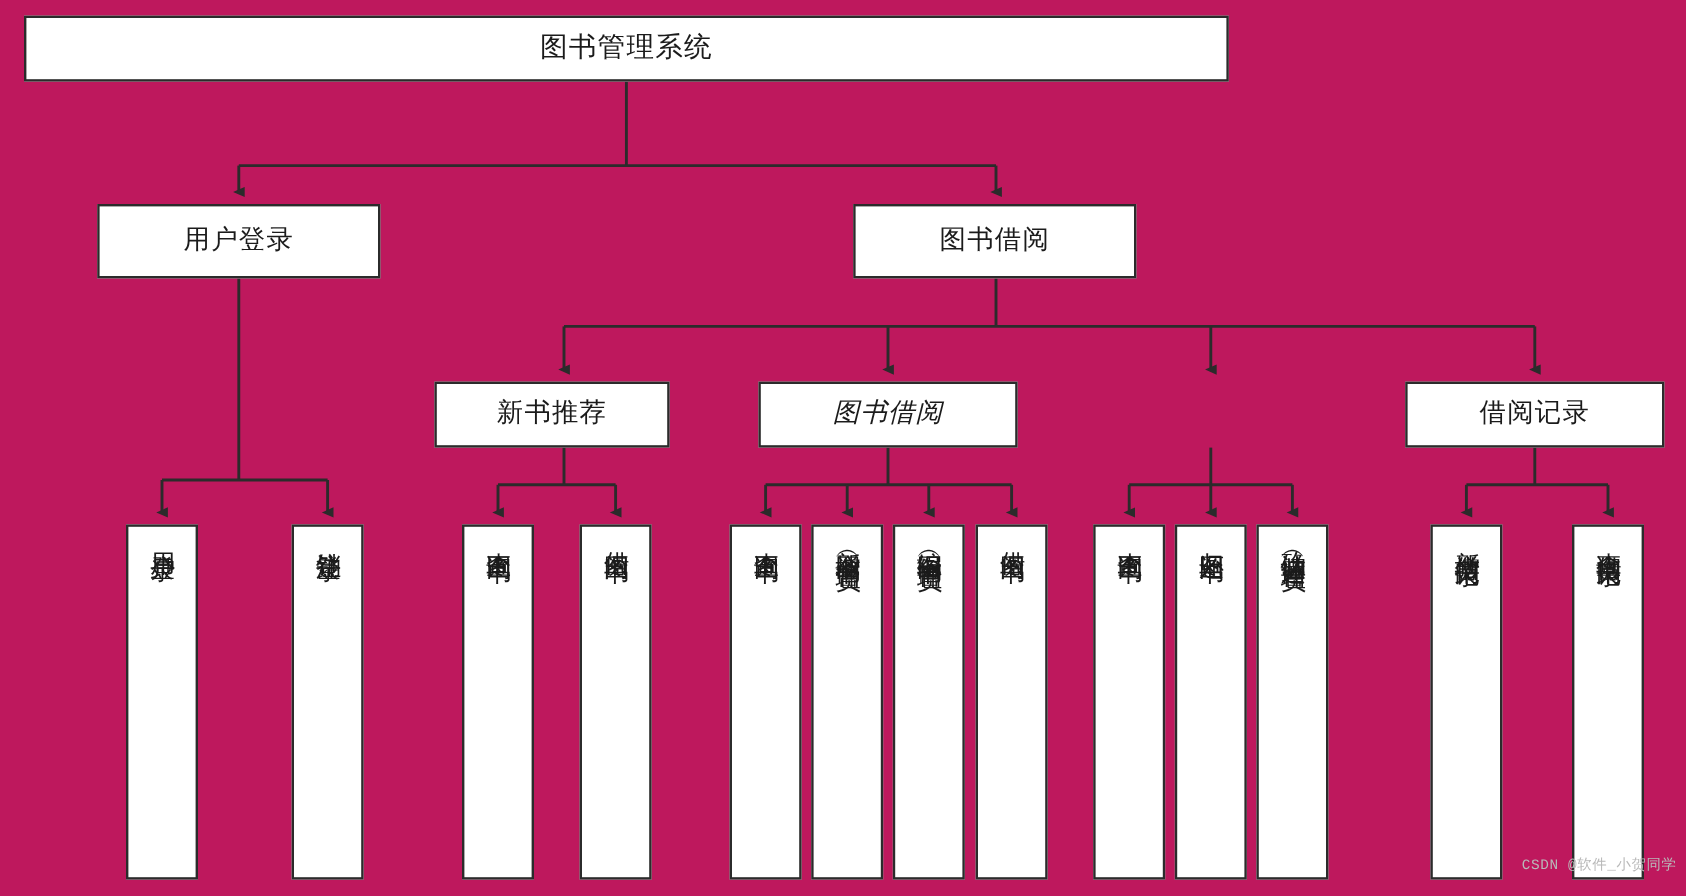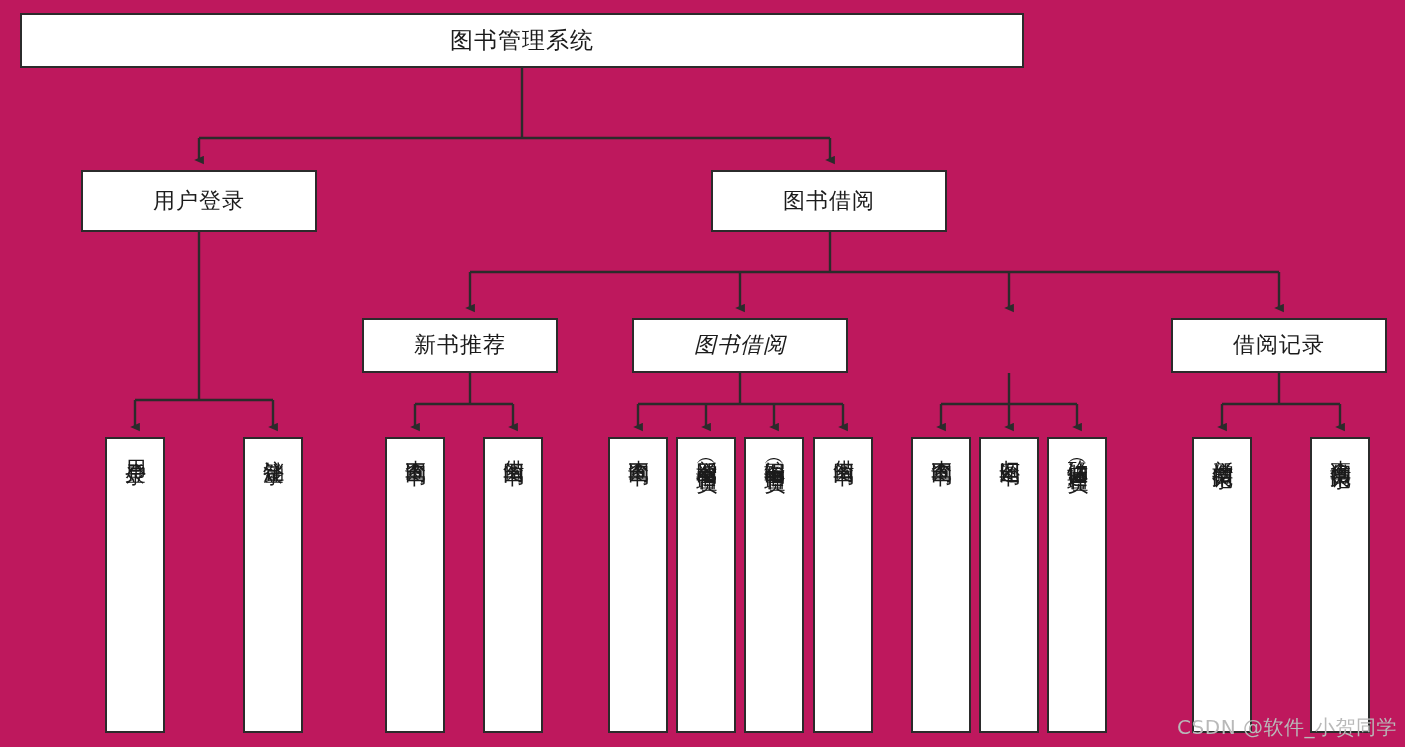--- a/index.html
+++ b/index.html
@@ -56,25 +56,26 @@
     letter-spacing: 2px;
     white-space: nowrap;
     text-align: left;
   }
   .hlabel {
     white-space: nowrap;
   }
   .watermark {
     position: absolute;
     right: 8px;
-    bottom: 6px;
-    font-size: 20px;
+    bottom: 18px;
+    font-size: 12px;
     color: #b9b9b9;
     letter-spacing: 0.5px;
     white-space: nowrap;
+    font-family: Liberation Mono, monospace;
   }
 </style>
 </head>
 <body>
 
 <div id="canvas">
 
   <svg id="edges" viewBox="0 0 1405 747">
     <defs>
       <marker id="arrow" markerWidth="11" markerHeight="11" refX="4.5" refY="5.2" orient="auto" markerUnits="userSpaceOnUse">

